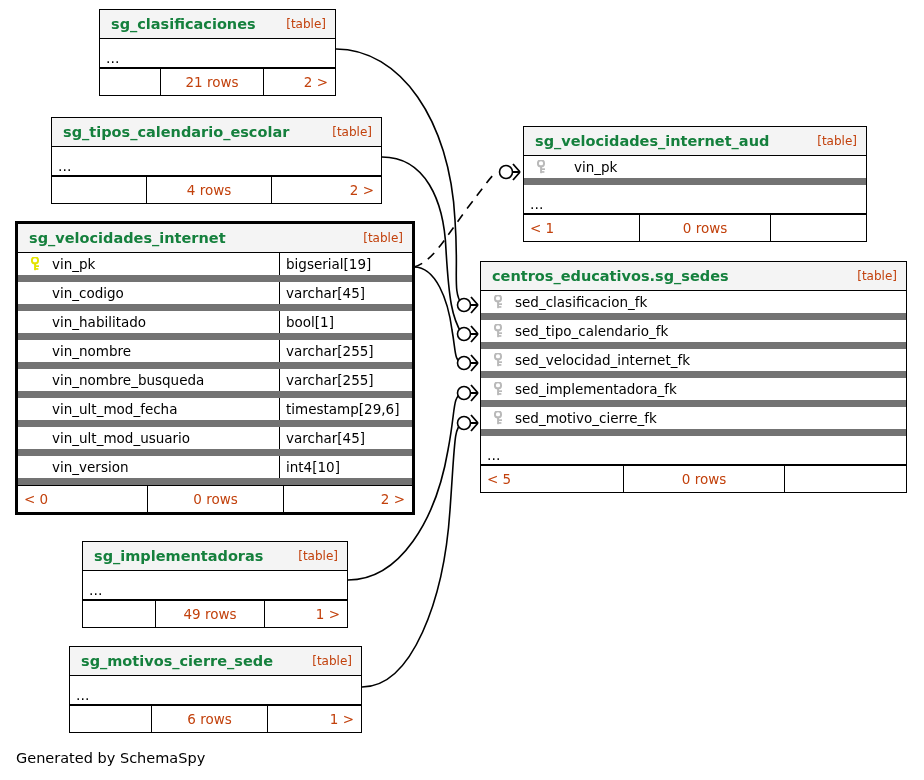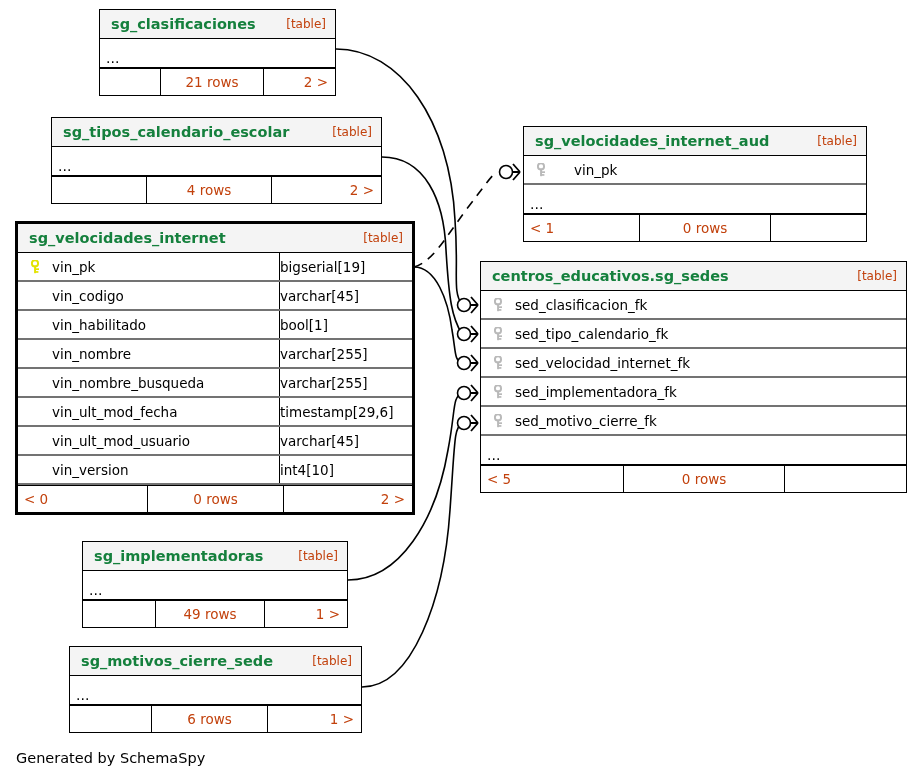--- a/index.html
+++ b/index.html
@@ -55,21 +55,21 @@
   }
   .tb-kind {
     font-size: 12px;
     color: #c2410c;
     white-space: nowrap;
     margin-left: 8px;
   }
   .tb-row {
     display: flex;
     align-items: center;
-    border-bottom: 2px solid #737373;
+    border-bottom: 7px solid #737373;
     box-sizing: border-box;
     height: 29px;
     position: relative;
   }
   .tb-row:last-child { border-bottom: none; }
   .col-name {
     flex: 1 1 auto;
     display: flex;
     align-items: center;
     padding-left: 8px;
@@ -77,20 +77,21 @@
     height: 100%;
     overflow: hidden;
   }
   .col-type {
     flex: 0 0 auto;
     display: flex;
     align-items: center;
     border-left: 1px solid #000000;
     box-sizing: border-box;
     height: 100%;
+    padding-left: 6px;
     font-size: 13.5px;
     color: #000000;
     white-space: nowrap;
   }
   .col-label {
     font-size: 13.5px;
     color: #000000;
     white-space: nowrap;
   }
   .key-slot {

